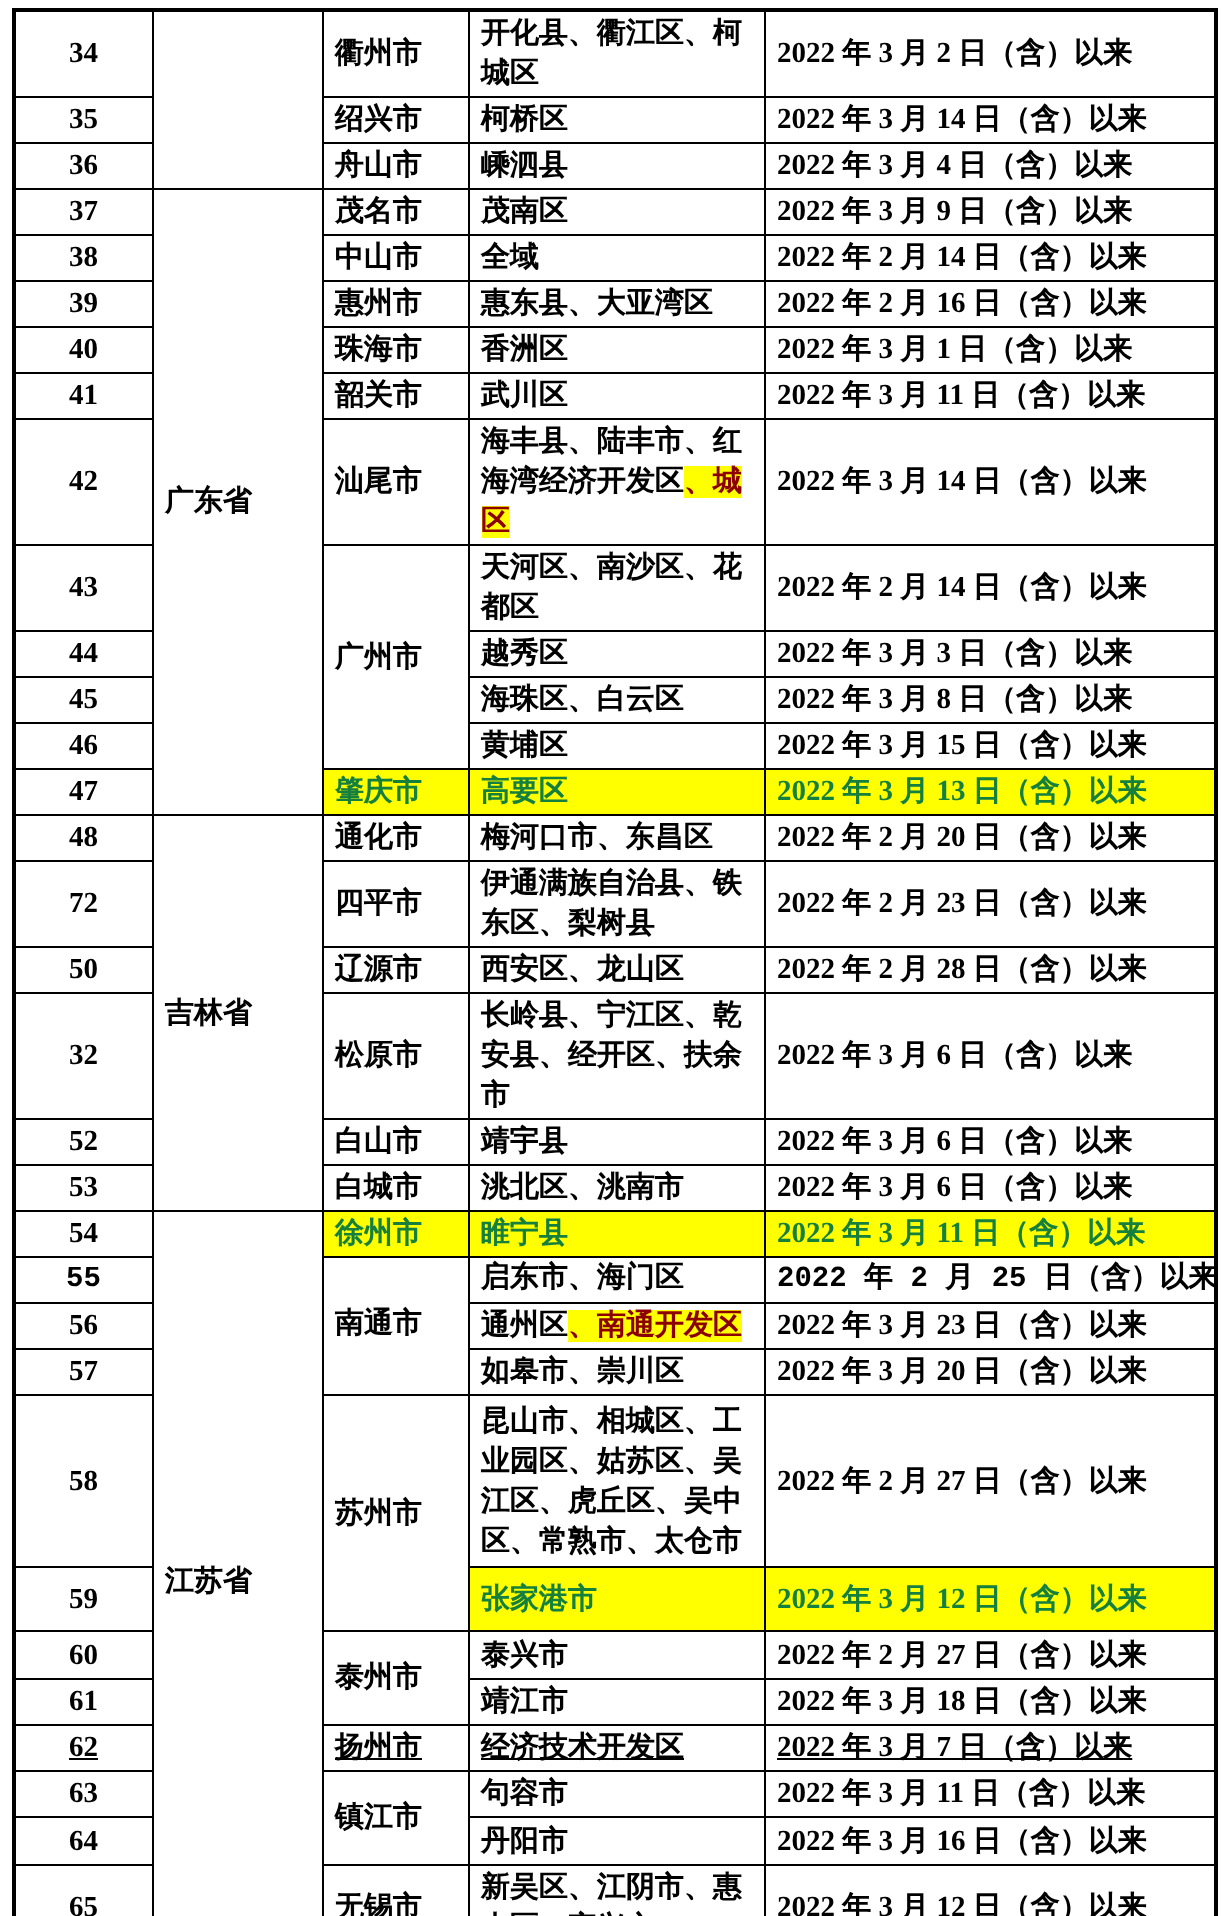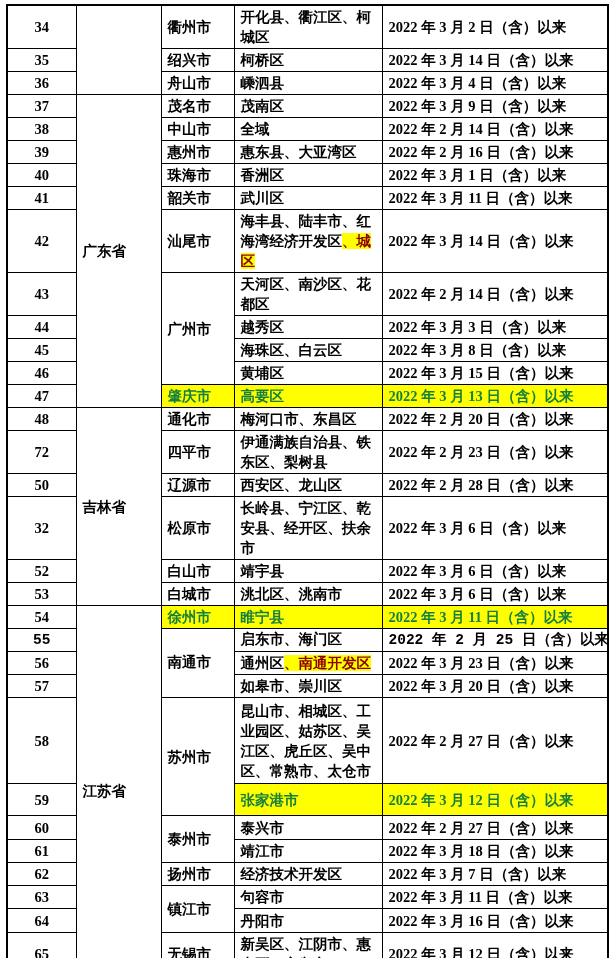--- a/index.html
+++ b/index.html
@@ -198,21 +198,21 @@
           <td class="num">60</td>
           <td class="city" rowspan="2">泰州市</td>
           <td class="dist"><span>泰兴市</span></td>
           <td class="date">2022 年 2 月 27 日（含）以来</td>
         </tr>
         <tr style="height: 23px;">
           <td class="num">61</td>
           <td class="dist"><span>靖江市</span></td>
           <td class="date">2022 年 3 月 18 日（含）以来</td>
         </tr>
-        <tr style="height: 21px;">
+        <tr style="height: 21px; text-decoration: underline;">
           <td class="num">62</td>
           <td class="city">扬州市</td>
           <td class="dist"><span>经济技术开发区</span></td>
           <td class="date">2022 年 3 月 7 日（含）以来</td>
         </tr>
         <tr style="height: 22px;">
           <td class="num">63</td>
           <td class="city" rowspan="2">镇江市</td>
           <td class="dist"><span>句容市</span></td>
           <td class="date">2022 年 3 月 11 日（含）以来</td>

